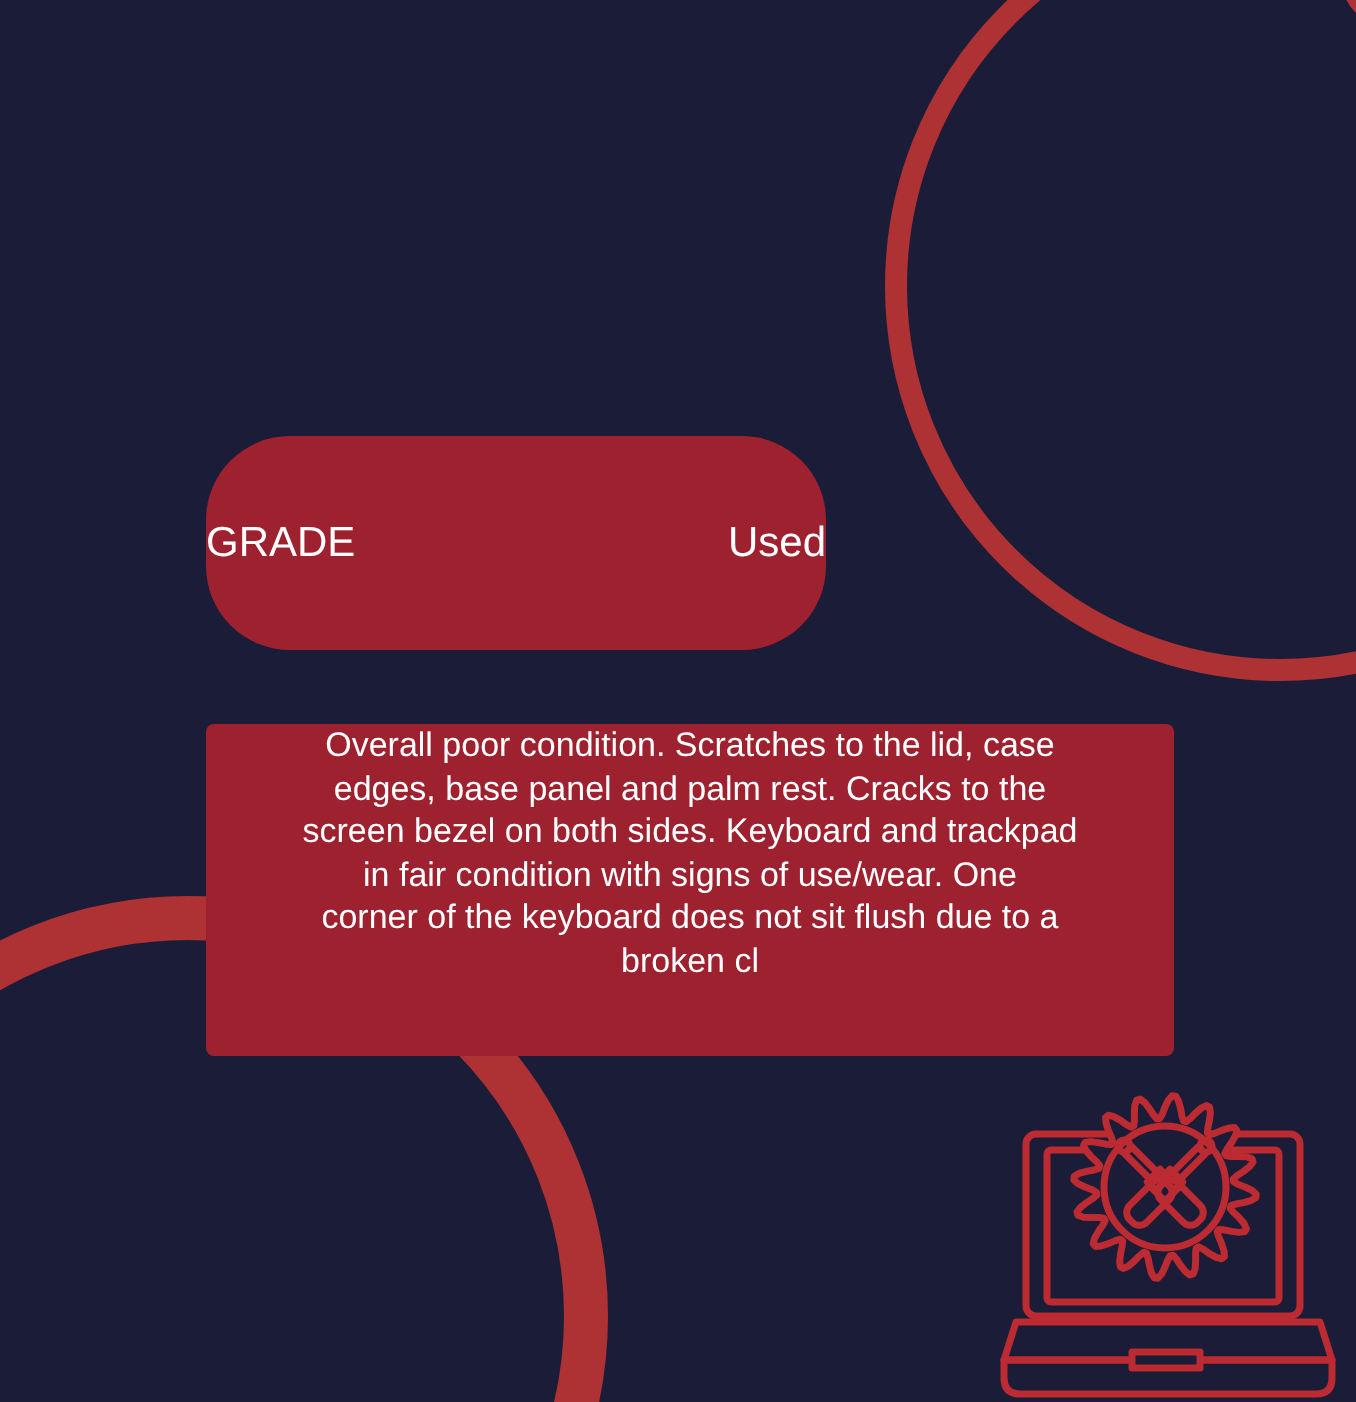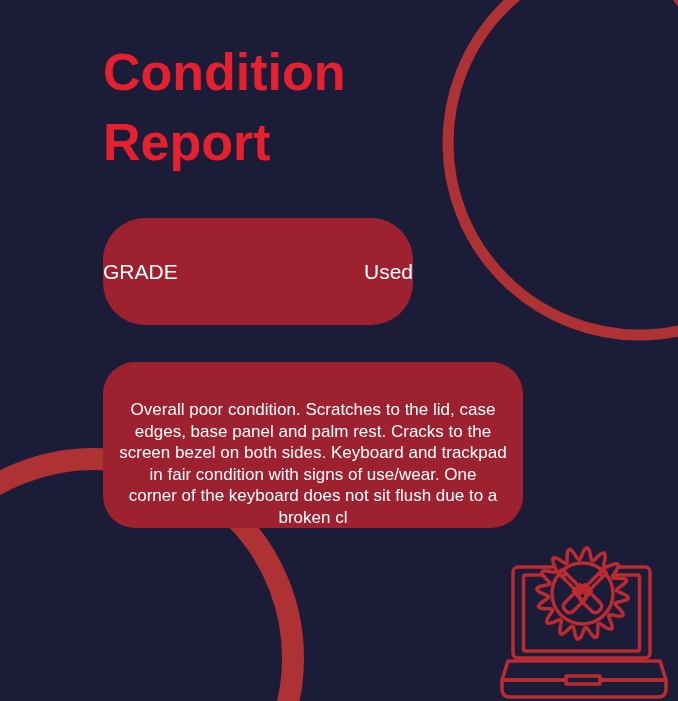--- a/index.html
+++ b/index.html
@@ -15,43 +15,42 @@
     font-size:52px;line-height:70px;font-weight:700;
     color:var(--title_red,#e6202e);letter-spacing:0;
   }
   .grade-pill{
     position:absolute;left:103px;top:218px;width:310px;height:107px;
     border-radius:42px;background:var(--panel_crimson,#9e2130);
     display:flex;align-items:center;justify-content:space-between;gap:9px;
     color:var(--text_white,#fff);font-size:21px;
   }
   .condition-box{
-    position:absolute;left:103px;top:362px;width:420px;height:166px;
-    border-radius:32px;background:var(--panel_crimson,#9e2130);
-    display:flex;align-items:flex-end;justify-content:center;
+    position:absolute;left:103px;top:362px;width:484px;height:166px;
+    border-radius:4px;background:var(--panel_crimson,#9e2130);
+    display:flex;align-items:flex-start;justify-content:center;
   }
   .condition-box p{
     margin:0;text-align:center;color:var(--text_white,#fff);
     font-size:17px;line-height:21.5px;
   }
   .ic{fill:none;stroke:var(--icon_red,#bb2b31);stroke-width:3.5;stroke-linejoin:round;stroke-linecap:round;}
   .ic-fill{fill:var(--background,#1b1d38);}
 </style>
 </head>
 <body>
 
 <div class="canvas">
 
   <svg class="decor-svg" viewBox="0 0 678 701" aria-hidden="true">
     <circle class="ring" cx="640" cy="143" r="192" stroke-width="11"></circle>
     <circle class="ring" cx="694" cy="-10" r="18" stroke-width="10"></circle>
     <circle class="ring" cx="94" cy="658" r="199" stroke-width="22"></circle>
   </svg>
 
-  <h1 class="title">Condition<br>Report</h1>
 
   <div class="grade-pill">
     <span>GRADE</span>
     <span>Used</span>
   </div>
 
   <div class="condition-box">
     <p>Overall poor condition. Scratches to the lid, case<br>edges, base panel and palm rest. Cracks to the<br>screen bezel on both sides. Keyboard and trackpad<br>in fair condition with signs of use/wear. One<br>corner of the keyboard does not sit flush due to a<br>broken cl</p>
   </div>
 

